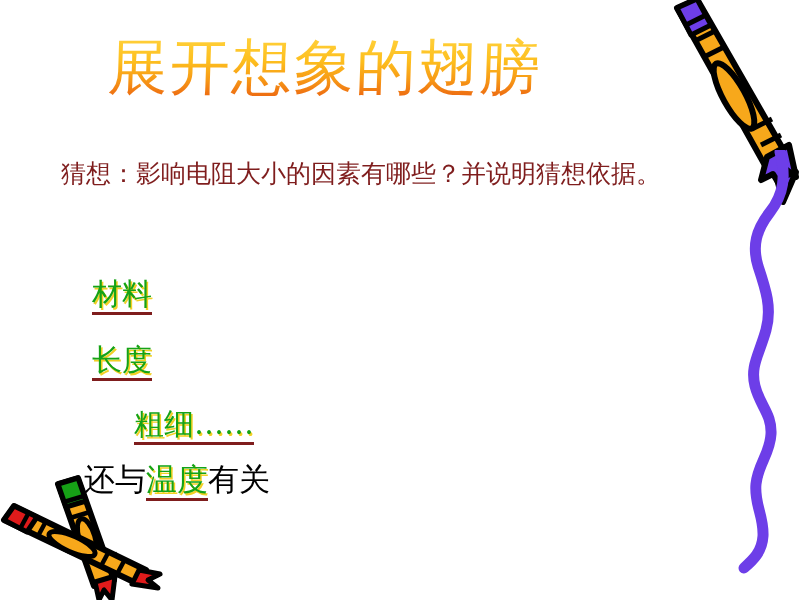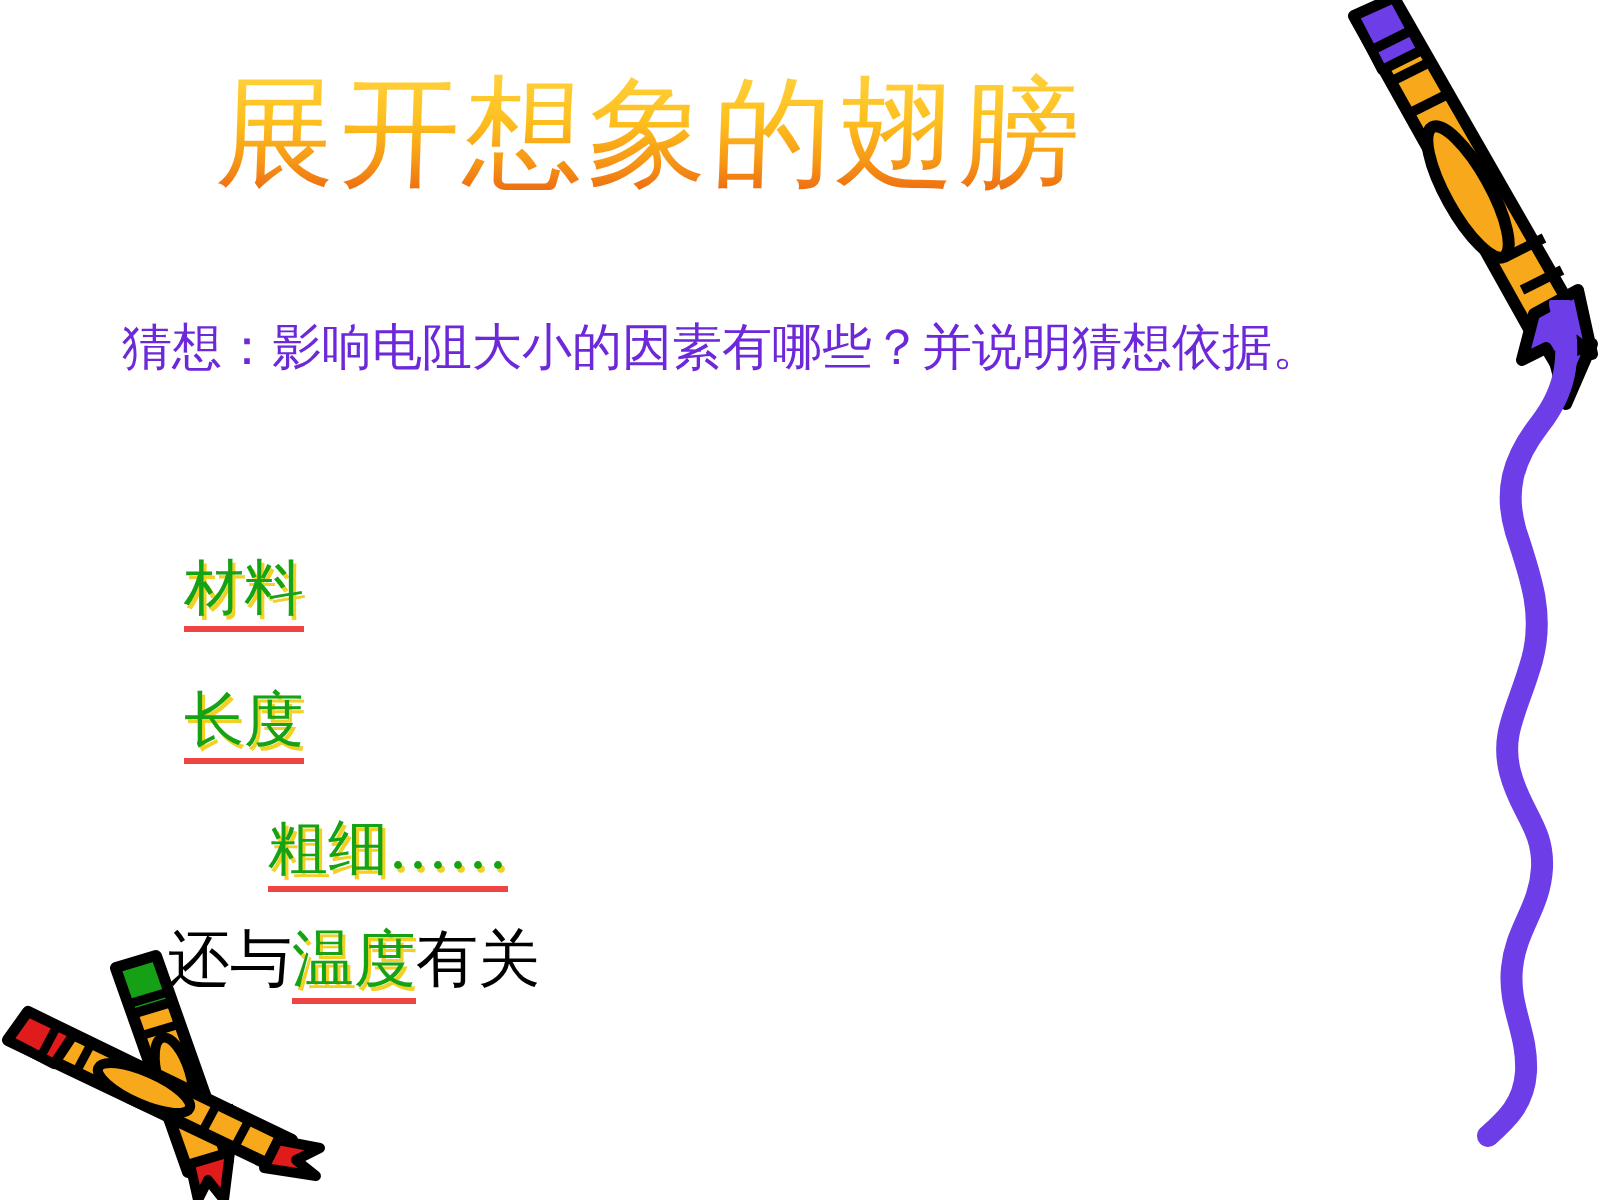--- a/index.html
+++ b/index.html
@@ -42,37 +42,37 @@
     -webkit-text-fill-color: transparent;
     transform: skewX(-2deg);
   }
 
   
   #subtitle {
     position: absolute;
     left: 61px;
     top: 157px;
     font-size: 25px;
-    color: #6d28d9;
+    color: #7f1d1d;
     white-space: nowrap;
     font-family: "DejaVu Serif", "Liberation Serif", serif;
   }
 
   
   .link-line {
     position: absolute;
     left: 92px;
     font-size: 30px;
     white-space: nowrap;
     font-family: "DejaVu Serif", "Liberation Serif", serif;
   }
   .glink {
     color: #15a315;
     text-decoration: none;
-    border-bottom: 3px solid #ef4444;
+    border-bottom: 3px solid #7f1d1d;
     padding-bottom: 1px;
     text-shadow: 1.5px 2px 0 #f2d024;
     cursor: pointer;
   }
   #line-cailiao { top: 274px; }
   #line-changdu { top: 340px; }
   #line-cuxi    { top: 404px; margin-left: 42px; }
 
   #line-wendu {
     position: absolute;

